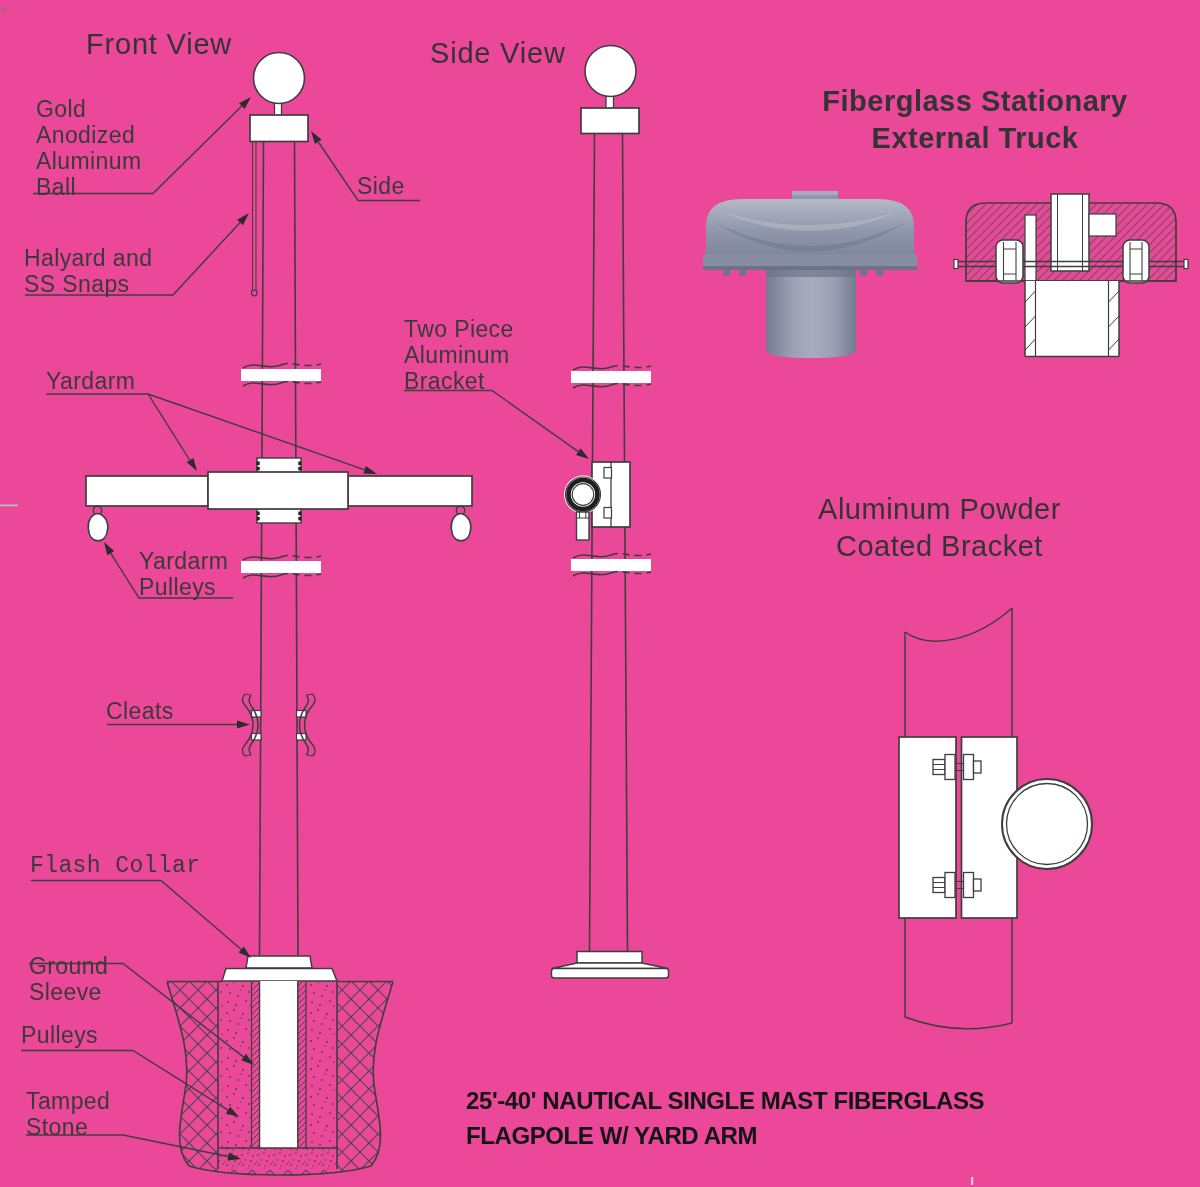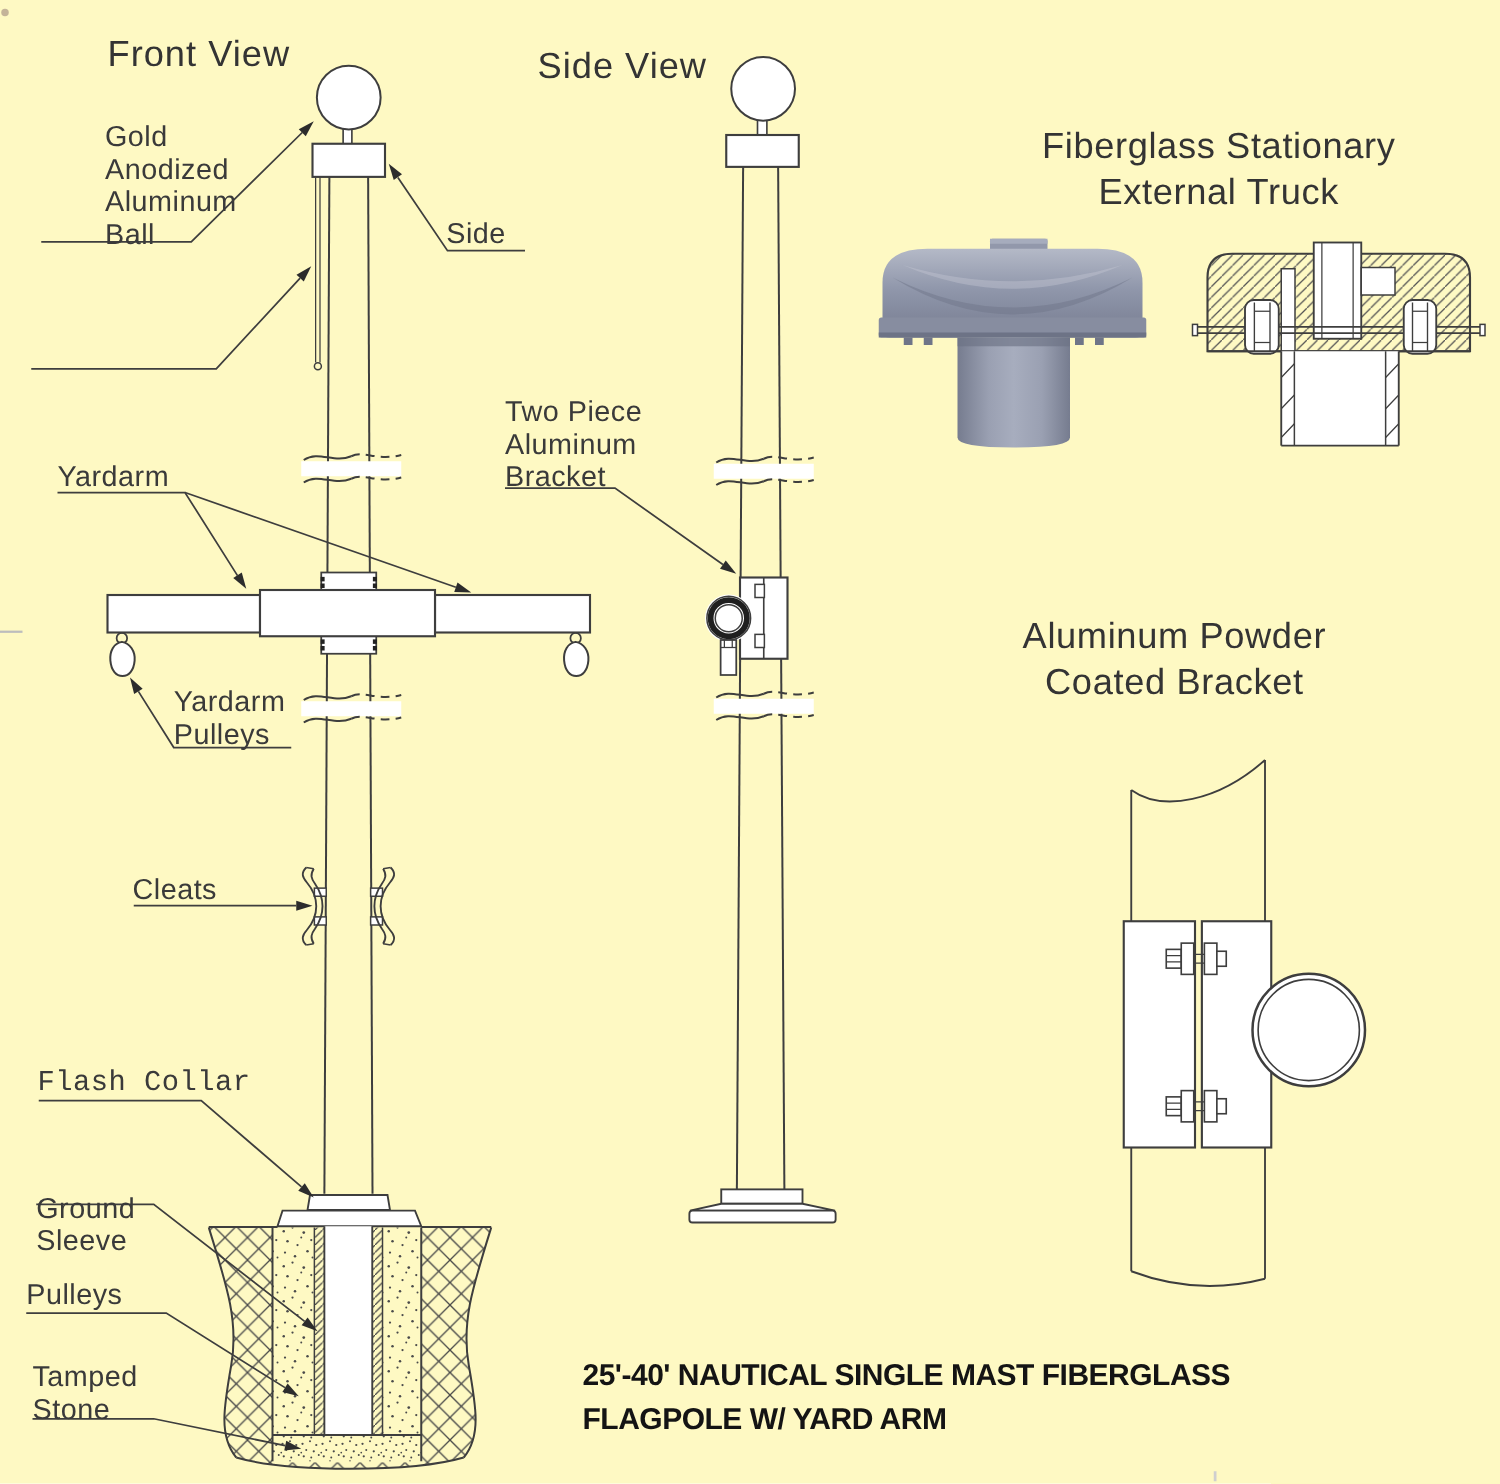--- a/index.html
+++ b/index.html
@@ -1,17 +1,17 @@
 <!DOCTYPE html>
 <html><head>
 <meta charset="utf-8">
 <style>
   html,body{margin:0;padding:0;background:#ffffff;}
   .canvas{
-    position:relative;width:1200px;height:1187px;background:#fef9c3;overflow:hidden;
+    position:relative;width:1200px;height:1187px;background:#ec4899;overflow:hidden;
     font-family:"Liberation Sans", sans-serif;color:#383838;
   }
   .lbl{
     position:absolute;white-space:pre-line;font-size:23px;line-height:26px;
     letter-spacing:.4px;color:#3a3a3a;
   }
   .view-title{position:absolute;font-size:29px;letter-spacing:.8px;color:#343434;white-space:pre-line;}
   .detail-title{position:absolute;font-size:29px;line-height:37px;letter-spacing:.5px;color:#343434;text-align:center;white-space:pre-line;}
   .caption{
     position:absolute;font-size:24px;font-weight:bold;line-height:35px;
@@ -340,30 +340,32 @@
     <g stroke="none">
       <rect x="0" y="504.5" width="18" height="1.8" fill="#bdbdbd"></rect>
       <rect x="971" y="1177" width="2.2" height="8" fill="#cfcfcf"></rect>
       <circle cx="4" cy="10" r="3" fill="#8a6f6f" opacity="0.5"></circle>
     </g>
   </svg>
 
   <div class="view-title" style="left:86px;top:28px;">Front View</div>
   <div class="view-title" style="left:430px;top:37px;">Side View</div>
 
-  <div class="detail-title" style="left:780px;top:99px;width:390px;">Fiberglass Stationary
+  <div class="detail-title" style="left:780px;top:83px;width:390px;font-weight:bold;">Fiberglass Stationary
 External Truck</div>
   <div class="detail-title" style="left:752px;top:491px;width:375px;">Aluminum Powder
 Coated Bracket</div>
 
-  <div class="lbl" style="left:36px;top:96px;margin-left:48px;">Gold
+  <div class="lbl" style="left:36px;top:96px;">Gold
 Anodized
 Aluminum
 Ball</div>
   <div class="lbl" style="left:357px;top:173px;">Side</div>
+  <div class="lbl" style="left:24px;top:245px;">Halyard and
+SS Snaps</div>
   <div class="lbl" style="left:46px;top:368px;">Yardarm</div>
   <div class="lbl" style="left:404px;top:316px;">Two Piece
 Aluminum
 Bracket</div>
   <div class="lbl" style="left:139px;top:548px;">Yardarm
 Pulleys</div>
   <div class="lbl" style="left:106px;top:698px;text-align:right;">Cleats</div>
   <div class="lbl" style="left:30px;top:853px;font-family:Liberation Mono, monospace;">Flash Collar</div>
   <div class="lbl" style="left:29px;top:917px;margin-top:36px;">Ground
 Sleeve</div>

